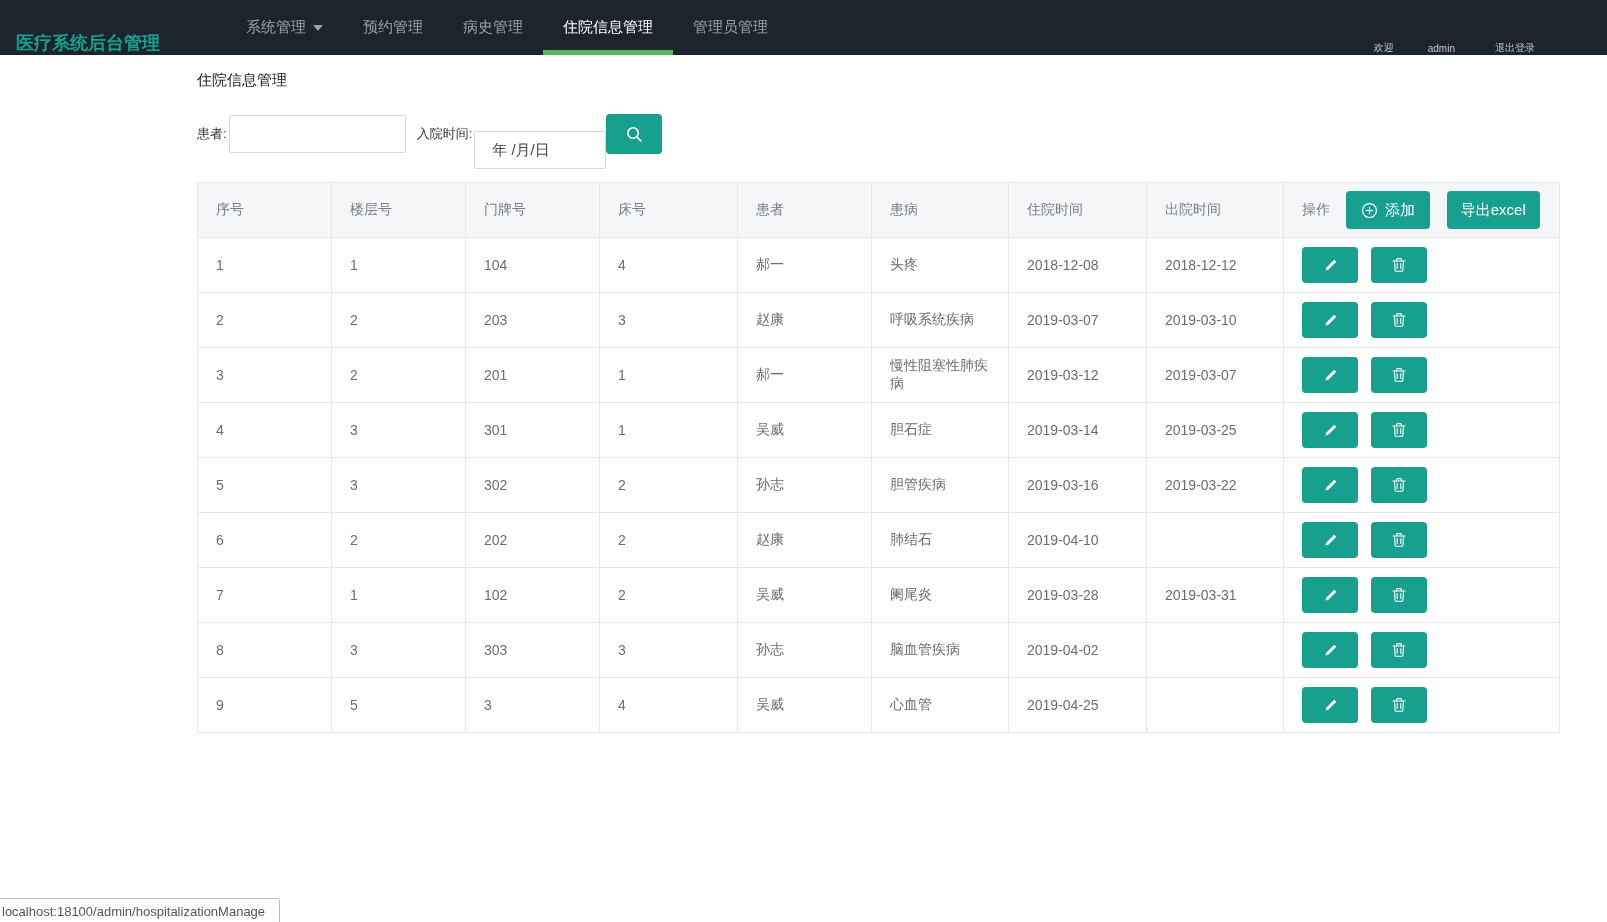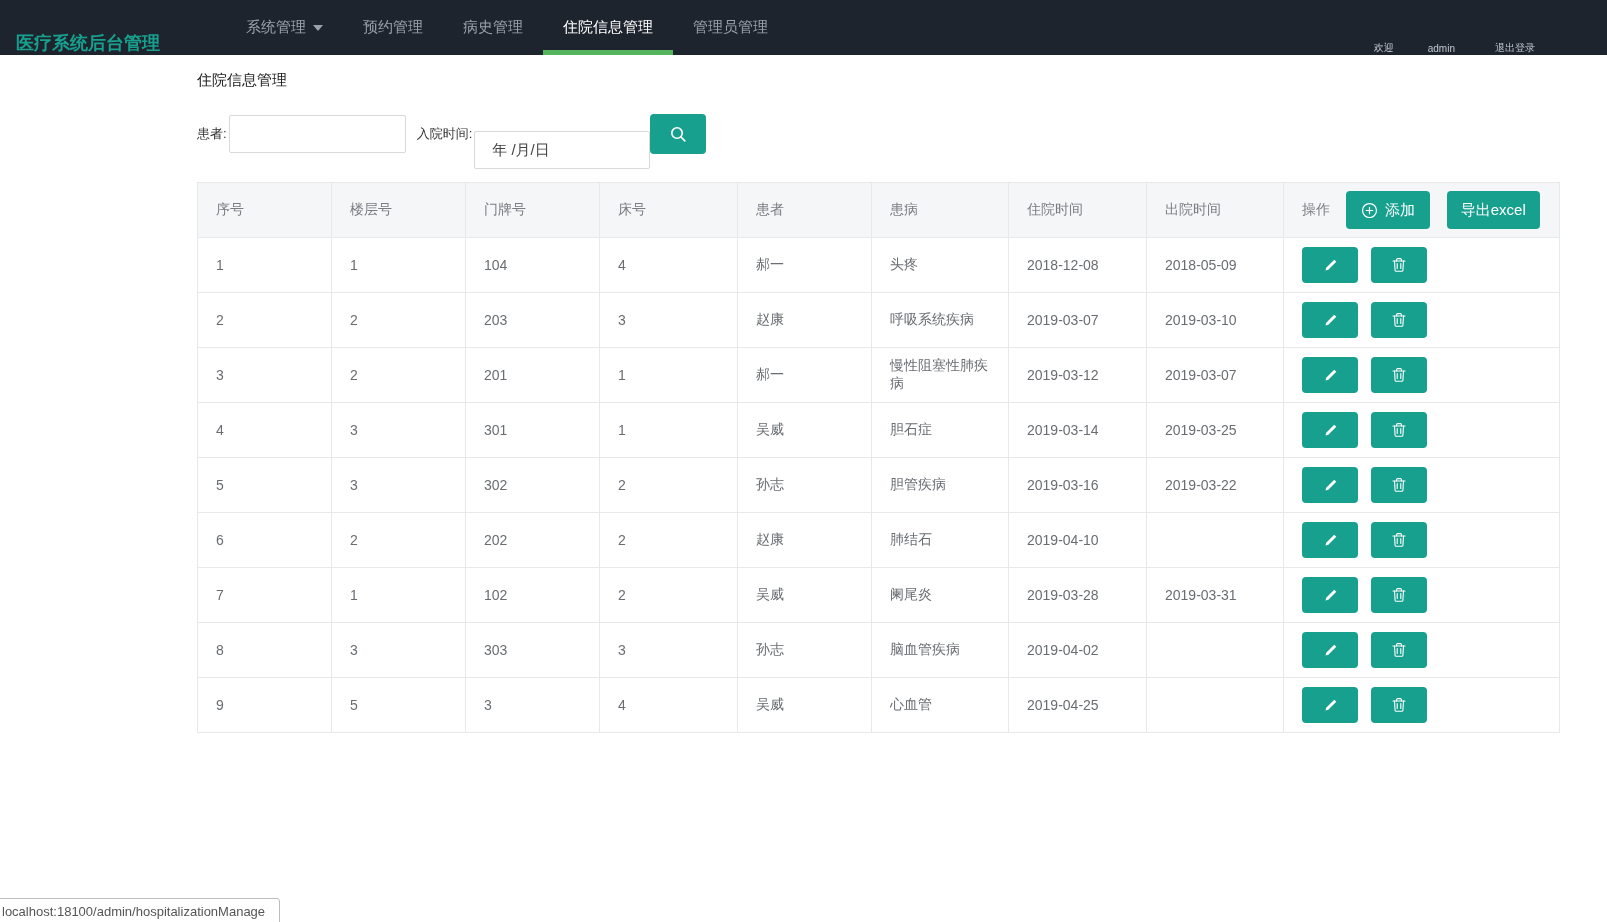--- a/index.html
+++ b/index.html
@@ -49,21 +49,21 @@
   .content{padding-left:197px;}
   .page-title{margin-top:16px;font-size:15px;color:#222;}
   .filter-row{margin-top:9px;display:flex;align-items:center;}
   .filter-label{font-size:13px;color:#333;white-space:nowrap;}
   .patient-input{
     width:177px;height:38px;border:1px solid #d9d9d9;border-radius:2px;
     margin-left:2px;padding:0 8px;font-size:14px;color:#333;outline:none;
   }
   .adm-label{margin-left:11px;margin-right:2px;}
   .date-input{
-    width:176px;height:38px;border:1px solid #d9d9d9;border-radius:2px;
+    width:132px;height:38px;border:1px solid #d9d9d9;border-radius:2px;
     display:flex;align-items:center;padding-left:17px;
     font-size:15px;color:#444;cursor:text;background:#fff;margin-top:32px;
   }
   .search-btn{
     width:56px;height:40px;margin-left:0;border:none;border-radius:4px;
     background:var(--accent);display:flex;align-items:center;justify-content:center;
     cursor:pointer;
   }
   
   .data-table{
@@ -179,21 +179,21 @@
     </thead>
     <tbody id="table-body">
         <tr>
           <td>1</td>
           <td>1</td>
           <td>104</td>
           <td>4</td>
           <td>郝一</td>
           <td>头疼</td>
           <td>2018-12-08</td>
-          <td>2018-05-09</td>
+          <td>2018-12-12</td>
           <td><button class="icon-btn">
               <span style="display:inline-flex;">
                 <svg width="15" height="15" viewBox="0 0 16 16" fill="#ffffff">
                   <path d="M11.9 1.8l2.3 2.3-8.5 8.5-3 .7.7-3z"></path>
                 </svg>
               </span>
             </button><button class="icon-btn">
               <span style="display:inline-flex;">
                 <svg width="14" height="16" viewBox="0 0 14 15" fill="none" stroke="#ffffff" stroke-width="1.1" stroke-linecap="round">
                   <path d="M1 3.5h12"></path>

